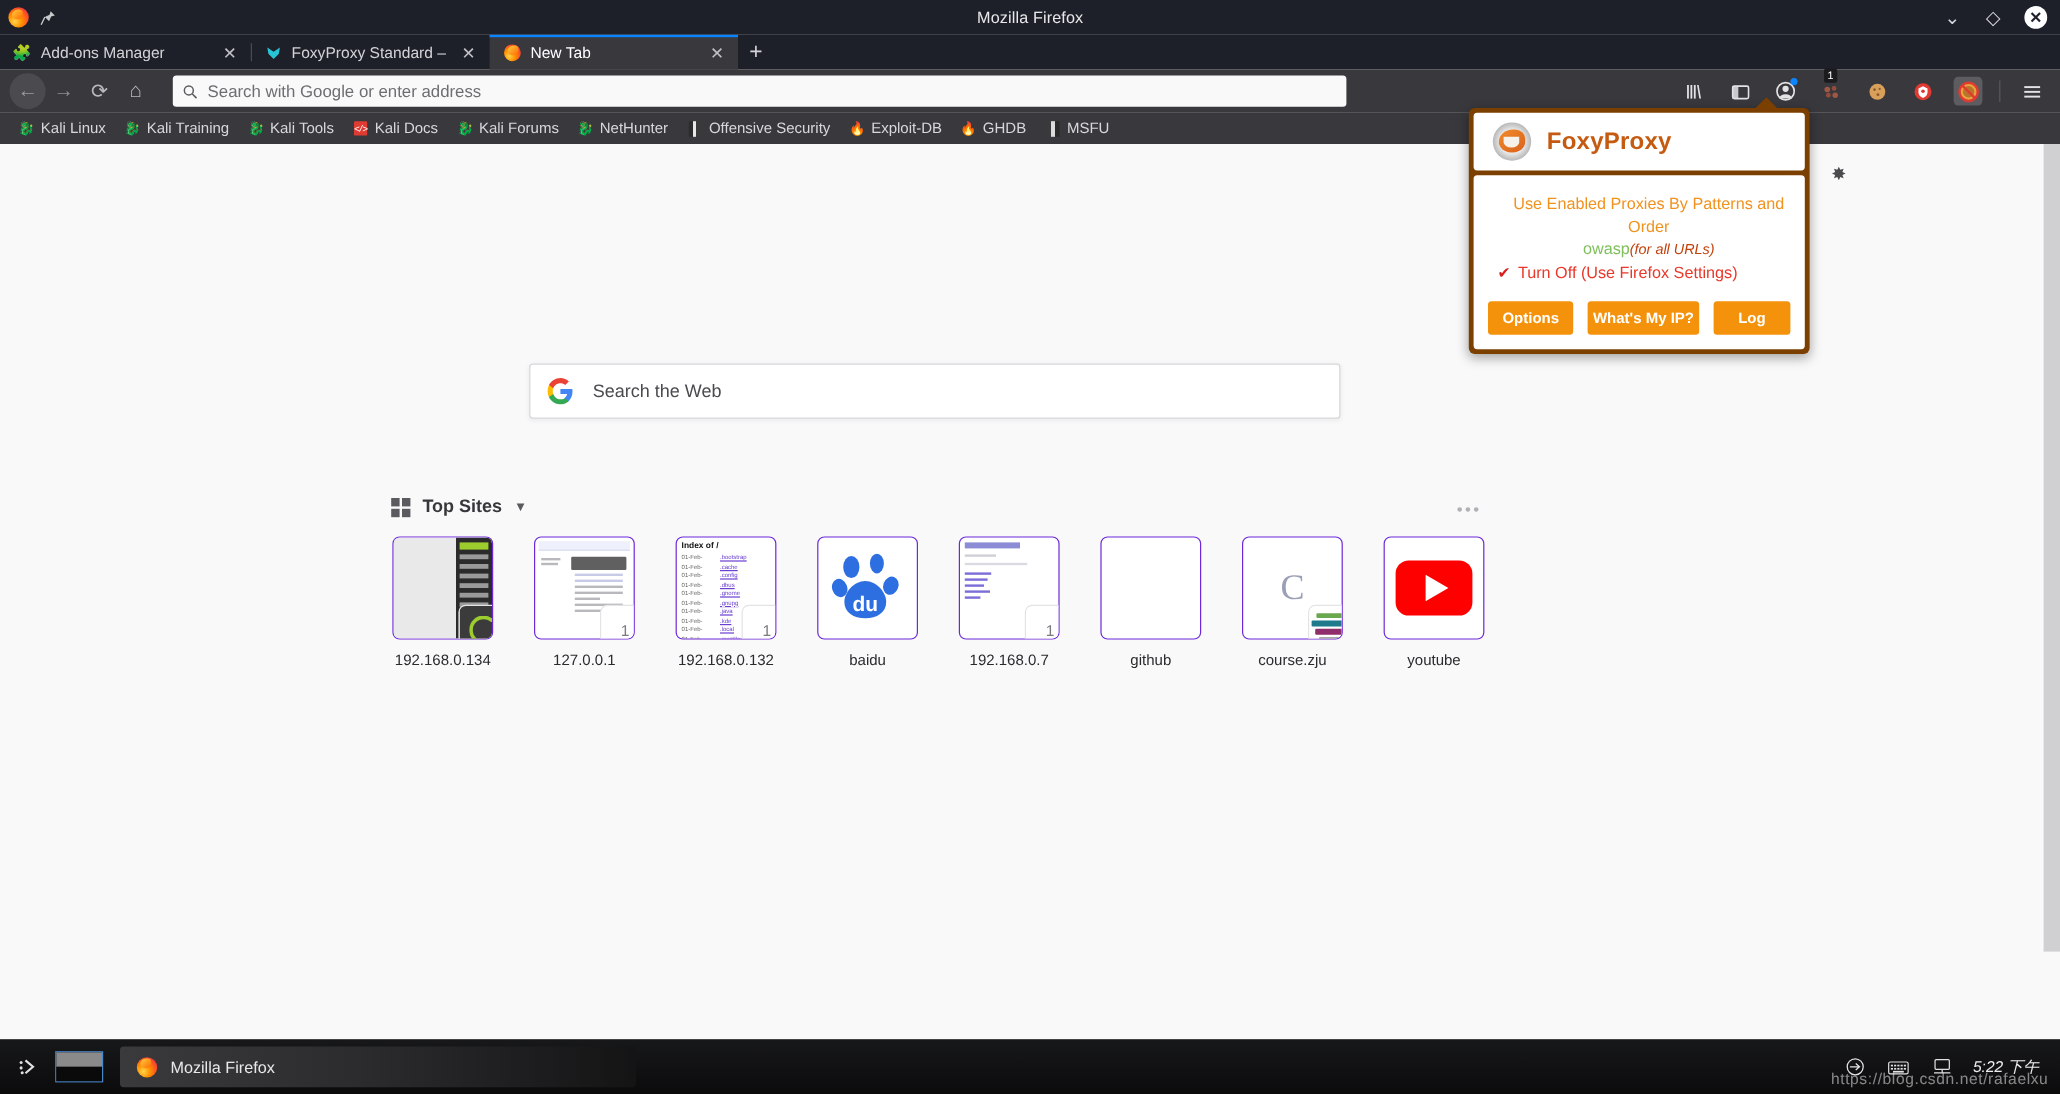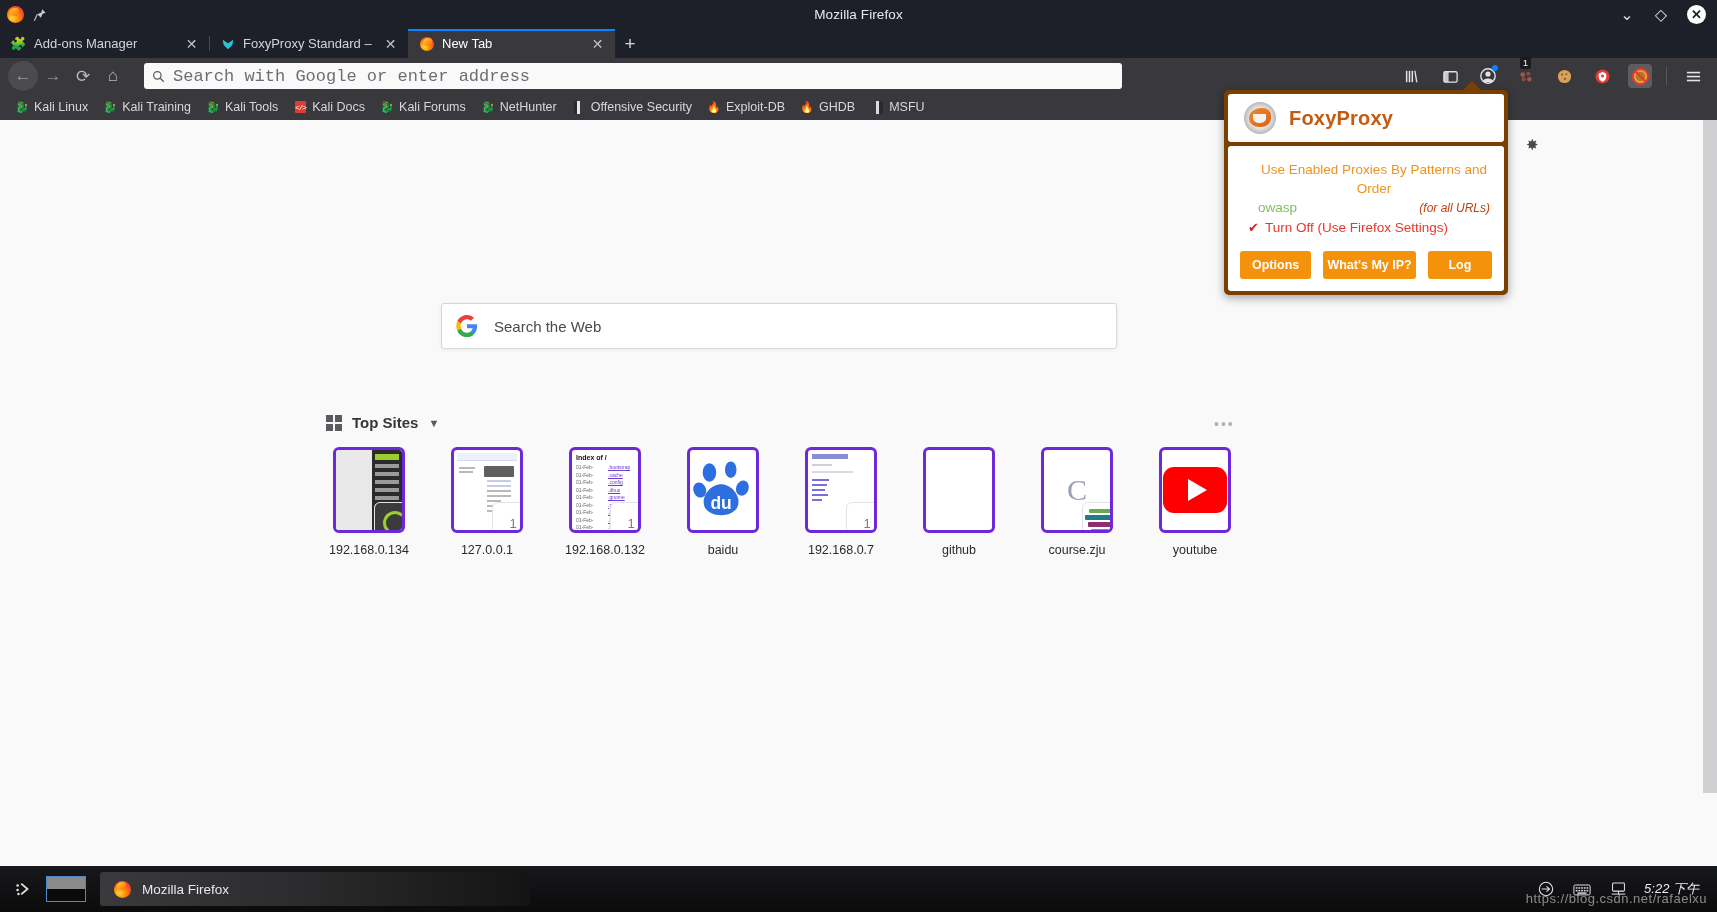--- a/index.html
+++ b/index.html
@@ -75,21 +75,21 @@
     background: #38383d; display: flex; align-items: center; padding: 0 8px;
   }
   .nav-btn { width: 30px; height: 30px; border-radius: 4px; display: flex;
     align-items: center; justify-content: center; color: #b9b9bd; font-size: 17px; }
   .nav-btn.back { background: #4a4a4f; color: #9a9aa0; border-radius: 50%; width: 30px; }
   .nav-btn.fwd { color: #8f8f95; }
   .urlbar {
     margin-left: 16px; flex: 0 0 978px; height: 26px; background: #f9f9fa;
     border-radius: 3px; display: flex; align-items: center; padding: 0 8px; gap: 8px;
   }
-  .urlbar .ph { color: #6d6d72; font-size: 17px; font-family: Liberation Mono, monospace; }
+  .urlbar .ph { color: #6d6d72; font-size: 14px; }
   .mag { width: 13px; height: 13px; }
   .nav-right { margin-left: auto; display: flex; align-items: center; gap: 14px; padding-right: 4px; }
   .nav-ic { width: 24px; height: 24px; display: flex; align-items: center; justify-content: center;
     color: #e3e3e6; position: relative; }
   .nav-ic.active { background: #5c5c61; border-radius: 4px; }
   .badge-sq { position: absolute; top: -7px; left: 6px; background: #1b1b1d; color: #fff;
     font-size: 9px; border-radius: 2px; padding: 0 3px; line-height: 12px; }
   .dot-blue { position: absolute; top: 1px; right: 2px; width: 6px; height: 6px; border-radius: 50%; background: #0a84ff; }
   .vsep { width: 1px; height: 18px; background: #58585e; }
 
@@ -130,21 +130,21 @@
   }
   .grid-ico { display: grid; grid-template-columns: 7px 7px; grid-template-rows: 7px 7px; gap: 2px; }
   .grid-ico i { background: #5a5a5f; display: block; }
   .ts-title { font-size: 15px; font-weight: 700; color: #36363b; }
   .chev { color: #5a5a5f; font-size: 11px; }
   .dots-ellipsis { position: absolute; top: 296px; left: 1214px; color: #b1b1b6; font-size: 14px; letter-spacing: 2px; }
 
   .tiles { position: absolute; top: 327px; left: 326px; display: flex; gap: 32px; }
   .tile { width: 86px; display: flex; flex-direction: column; align-items: center; }
   .thumb {
-    width: 72px; height: 86px; background: #fff; border: 3px solid #6d28d9; border-radius: 6px;
+    width: 84px; height: 86px; background: #fff; border: 1px solid #6d28d9; border-radius: 6px;
     position: relative; overflow: hidden;
   }
   .tile-label { margin-top: 10px; font-size: 12.5px; color: #2b2b2f; white-space: nowrap; }
   .corner-badge {
     position: absolute; right: -14px; bottom: -14px; width: 42px; height: 42px; background: #fff;
     border: 1px solid #e4e4e7; border-radius: 6px; display: flex; align-items: center; justify-content: center;
     font-size: 13px; color: #7a7a80;
   }
   .corner-img {
     position: absolute; right: -14px; bottom: -14px; width: 42px; height: 42px; background: #fff;
@@ -187,21 +187,21 @@
     background: radial-gradient(circle at 50% 50%, #f0f0f0 0 40%, #b9b9b9 70%, #8d8d8d 100%);
     position: relative; flex: none; }
   .fp-fox::before { content:""; position:absolute; left:5px; top:6px; width:22px; height:19px;
     border-radius: 58% 42% 50% 50%; background: linear-gradient(140deg,#f08a2a,#d9621d); }
   .fp-fox::after { content:""; position:absolute; left:9px; top:12px; width:13px; height:9px;
     border-radius: 0 0 60% 60%; background:#f6f1ea; }
   .fp-title { font-size: 20px; font-weight: 700; color: #c55a11; letter-spacing: .2px; }
   .fp-body { background: #fff; border-radius: 3px; margin-top: 4px; padding: 14px 0 12px 0; }
   .fp-row { padding: 0 14px 0 20px; font-size: 13.5px; line-height: 19px; position: relative; }
   .fp-row.r1 { color: #f0921e; text-align: center; padding-left: 30px; }
-  .fp-row.r2 { display: flex; justify-content: space-between; align-items: baseline; padding-left: 30px; }
+  .fp-row.r2 { display: flex; justify-content: center; align-items: baseline; padding-left: 30px; }
   .fp-owasp { color: #7fbf5c; font-size: 13.5px; }
   .fp-forall { color: #c2410c; font-style: italic; font-size: 12px; }
   .fp-row.r3 { color: #e8382a; padding-left: 20px; display: flex; align-items: center; gap: 6px; }
   .fp-check { color: #d81f1f; font-size: 13px; }
   .fp-btns { display: flex; gap: 12px; justify-content: center; margin-top: 14px; padding: 0 12px; }
   .fp-btn { background: #f4920b; color: #fff; font-size: 12.5px; font-weight: 700;
     border: none; border-radius: 3px; padding: 7px 0; cursor: pointer; }
   .fp-btn.opt { width: 80px; }
   .fp-btn.ip  { width: 104px; }
   .fp-btn.log { width: 72px; }

